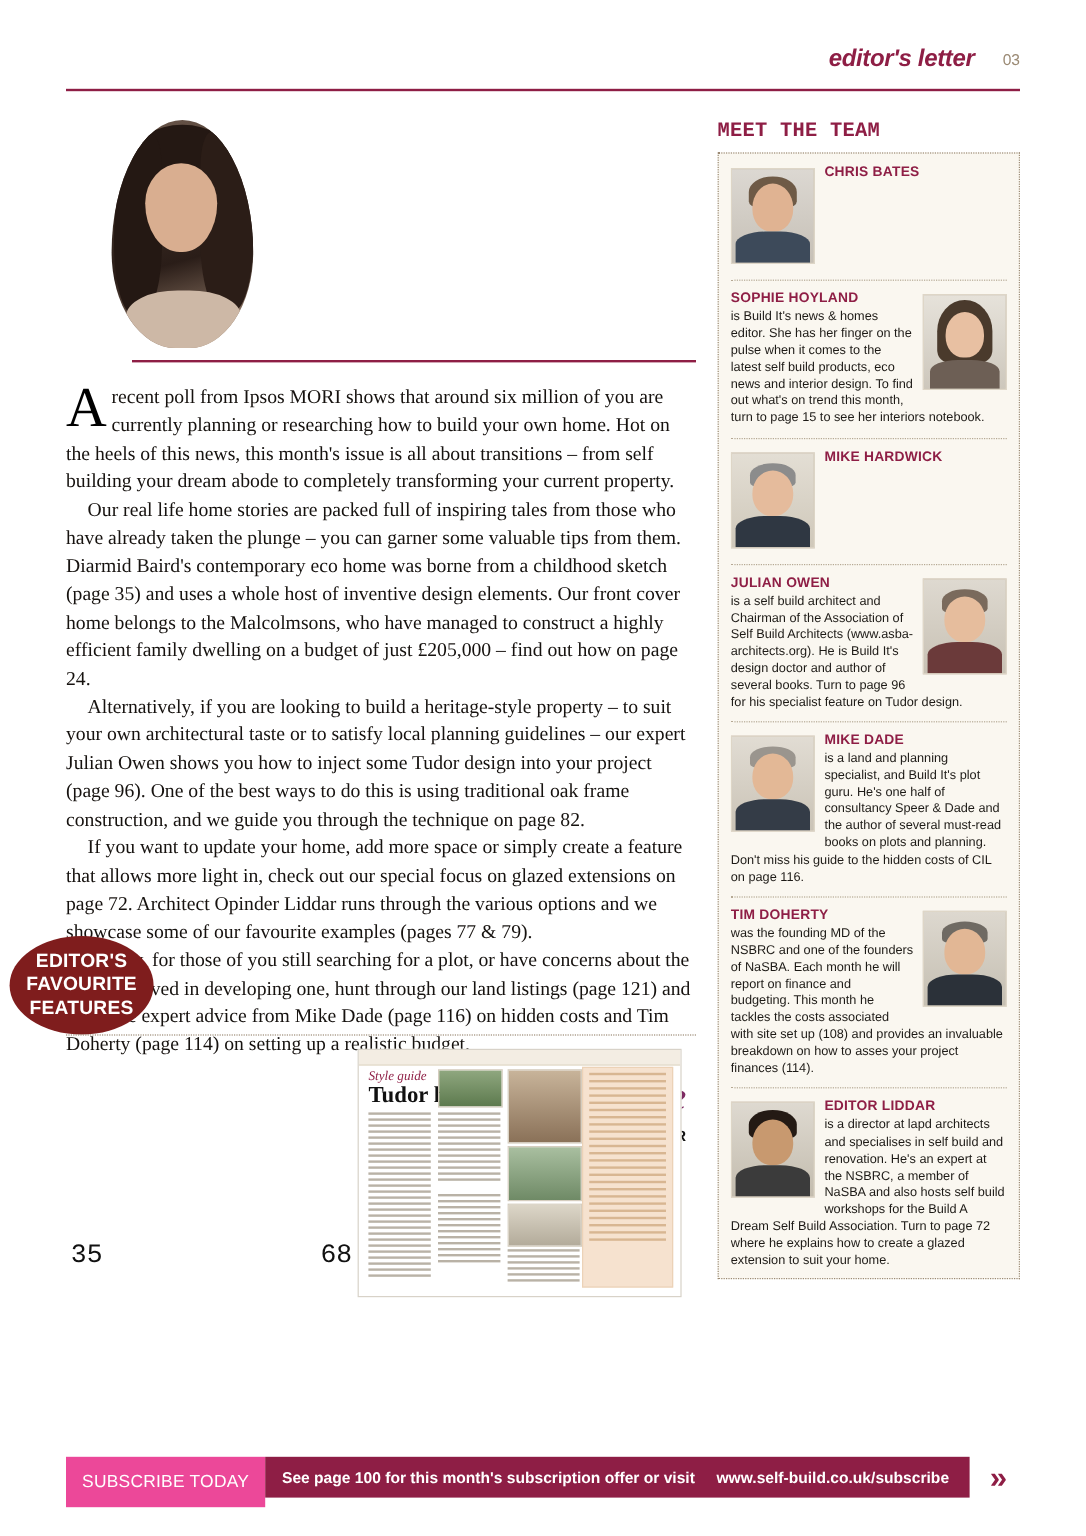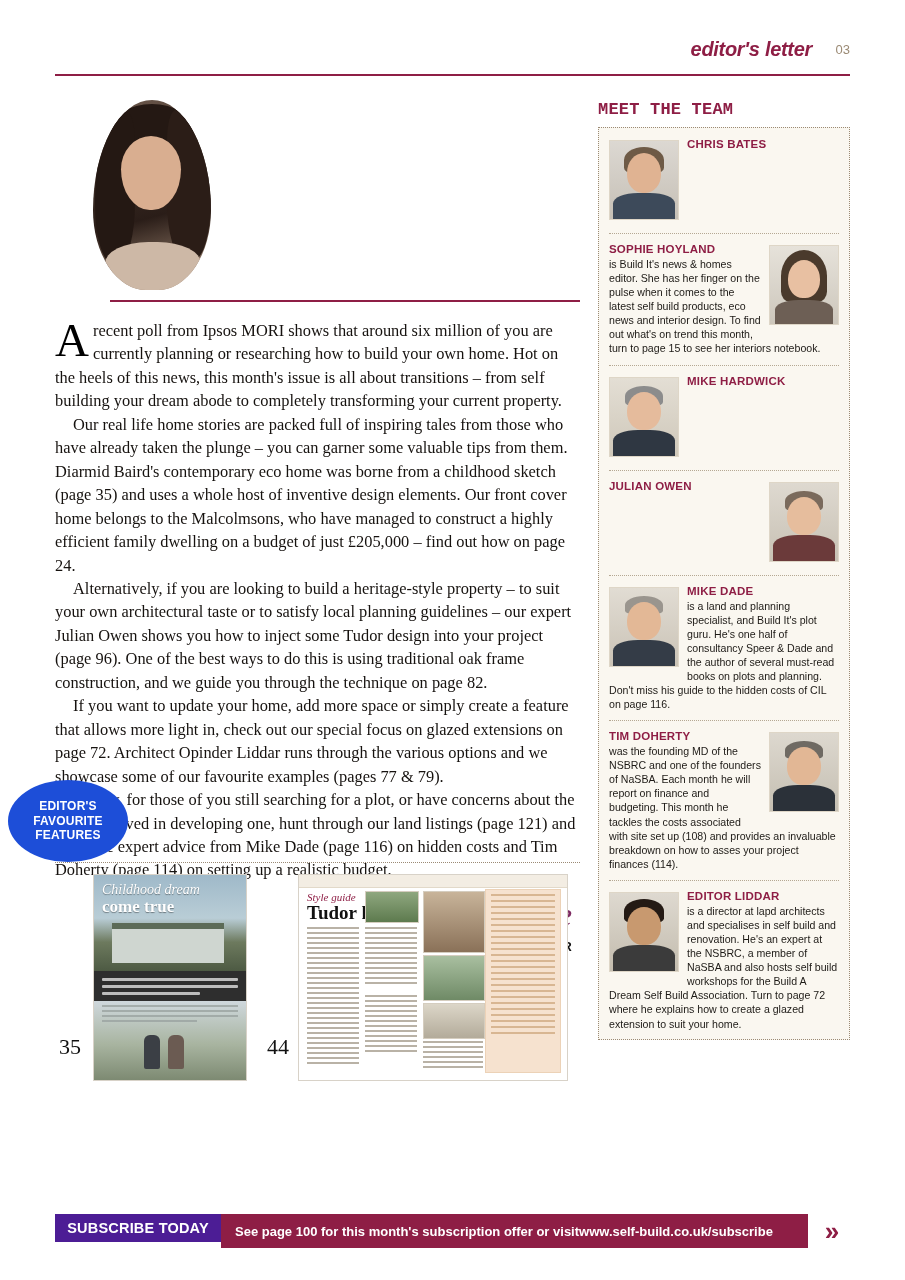--- a/index.html
+++ b/index.html
@@ -178,48 +178,48 @@
   }
 
   
   .fav-badge {
     position: absolute;
     left: 8px;
     top: 780px;
     width: 120px;
     height: 82px;
     border-radius: 50%;
-    background: #1d4ed8;
+    background: #7f1d1d;
     color: #fff;
     display: flex;
     align-items: center;
     justify-content: center;
     text-align: center;
-    font-size: 12px;
+    font-size: 16px;
     font-weight: bold;
     line-height: 1.22;
     letter-spacing: 0.2px;
   }
   .fav-divider {
     position: absolute;
     left: 55px;
     top: 862px;
     width: 525px;
     border-top: 1px dotted #9b8a74;
   }
   .fav-strip {
     position: absolute;
     left: 55px;
     top: 874px;
     width: 525px;
     height: 205px;
   }
   .fav-num {
     position: absolute;
-    font-family: Liberation Serif, serif;
+    font-family: Liberation Mono, monospace;
     font-size: 22px;
     color: #111;
   }
   .fav-num.n1 { left: 4px; top: 160px; }
   .fav-num.n2 { left: 212px; top: 160px; }
 
   .thumb {
     position: absolute;
     top: 0;
     border: 1px solid #d8d2c8;
@@ -341,28 +341,28 @@
 
   
   .footer {
     position: absolute;
     left: 55px;
     right: 55px;
     bottom: 32px;
     height: 34px;
   }
   .sub-btn {
-    position: absolute; left: 0; top: 0; width: 166px; height: 28px;
-    background: #4c1d95; color: #fff; font-size: 14.5px; font-weight: bold;
+    position: absolute; left: 0; top: 0; width: 166px; height: 42px;
+    background: #ec4899; color: #fff; font-size: 14.5px; font-weight: normal;
     display: flex; align-items: center; justify-content: center; letter-spacing: 0.2px;
   }
   .sub-bar {
     position: absolute; left: 166px; right: 42px; top: 0; height: 34px;
     background: #8e1e45; color: #fff; font-size: 13px; font-weight: bold;
-    display: flex; align-items: center; padding-left: 14px; box-sizing: border-box;
+    display: flex; align-items: center; padding-left: 14px; box-sizing: border-box; gap: 18px;
   }
   .sub-bar .url { text-decoration: none; color: #fff; }
   .chev {
     position: absolute; right: 0; top: 0; width: 42px; height: 34px;
     display: flex; align-items: center; justify-content: center;
     color: #8e1e45; font-size: 26px; font-weight: bold; letter-spacing: -6px;
   }
 </style>
 </head>
 <body>
@@ -398,47 +398,22 @@
 
   <div class="signature">Anna-Marie</div>
   <div class="byline">ANNA-MARIE DESOUZA, EDITOR</div>
 </div>
 
 <div class="fav-badge">EDITOR'S FAVOURITE FEATURES</div>
 <div class="fav-divider"></div>
 
 <div class="fav-strip">
   <div class="fav-num n1">35</div>
-  <div class="fav-num n2">44</div>
-
-  <div class="thumb t1">
-    <div class="t1-top">
-        <div class="t1-house"></div>
-      </div>
-    <div class="t1-title">
-      <span>Childhood dream</span>
-      <b>come true</b>
-    </div>
-    <div class="t1-mid">
-      <div class="ln" style="top:7px"></div>
-      <div class="ln" style="top:14px"></div>
-      <div class="ln" style="top:21px;right:46px"></div>
-    </div>
-    <div class="t1-bot"></div>
-    <div class="t1-txtblock">
-      <div class="ln2"></div>
-        <div class="ln2"></div>
-        <div class="ln2"></div>
-      <div class="ln2" style="width:70%"></div>
-    </div>
-    <div class="t1-people">
-        <i></i>
-        <i></i>
-      </div>
-  </div>
+  <div class="fav-num n2">68</div>
+
 
   <div class="thumb t2">
     <div class="t2-header"></div>
     <div class="t2-title">
       <em>Style guide</em>
       <b>Tudor homes</b>
     </div>
     <div class="t2-col" style="left:8px">
       <div class="ln"></div>
         <div class="ln"></div>
@@ -582,20 +557,21 @@
     <div class="member">
       <div class="m-photo right">
         <div class="pt">
           <div class="bg" style="background:linear-gradient(180deg,#ded9d0,#c8c1b4)"></div>
           <div class="hr" style="top:8px;width:38px;height:20px;background:#7a6a5c"></div>
           <div class="hd" style="top:14px;width:34px;height:38px;background:#e6bd9d"></div>
           <div class="bd" style="width:62px;height:26px;background:#6b3a3a"></div>
         </div>
       </div>
       <div class="m-name">JULIAN OWEN</div>
+      <div class="m-text">is a self build architect and Chairman of the Association of Self Build Architects (www.asba-architects.org). He is Build It's design doctor and author of several books. Turn to page 96 for his specialist feature on Tudor design.</div>
     </div>
 
     <div class="member">
       <div class="m-photo left">
         <div class="pt">
           <div class="bg" style="background:linear-gradient(180deg,#e1dcd3,#cac3b6)"></div>
           <div class="hr" style="top:8px;width:38px;height:18px;background:#9a958e"></div>
           <div class="hd" style="top:14px;width:34px;height:38px;background:#e3b896"></div>
           <div class="bd" style="width:62px;height:26px;background:#343c47"></div>
         </div>

